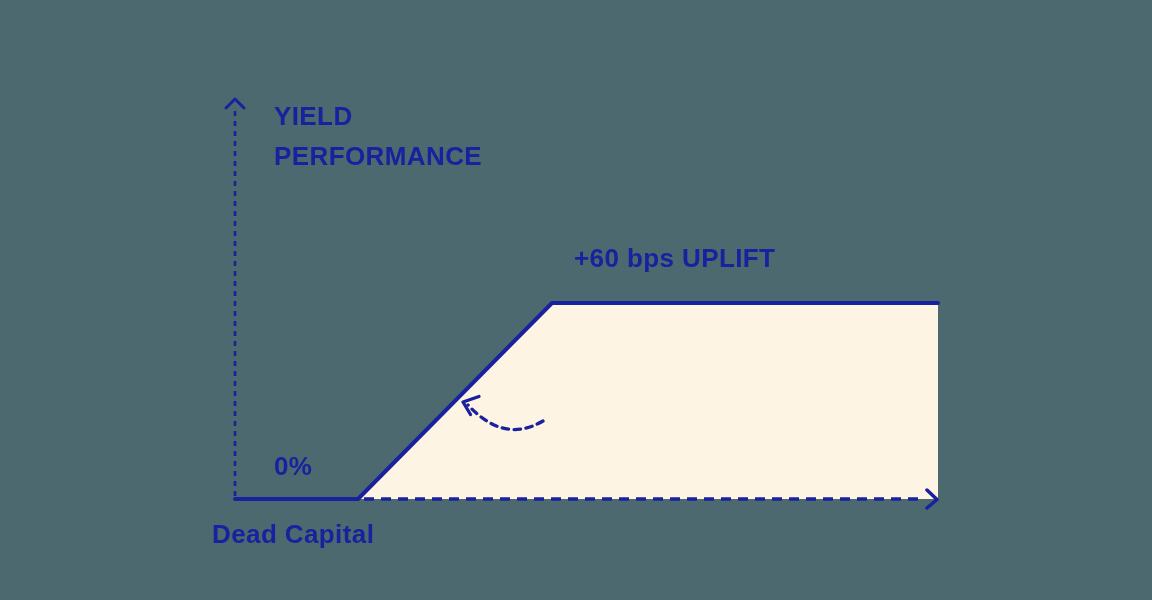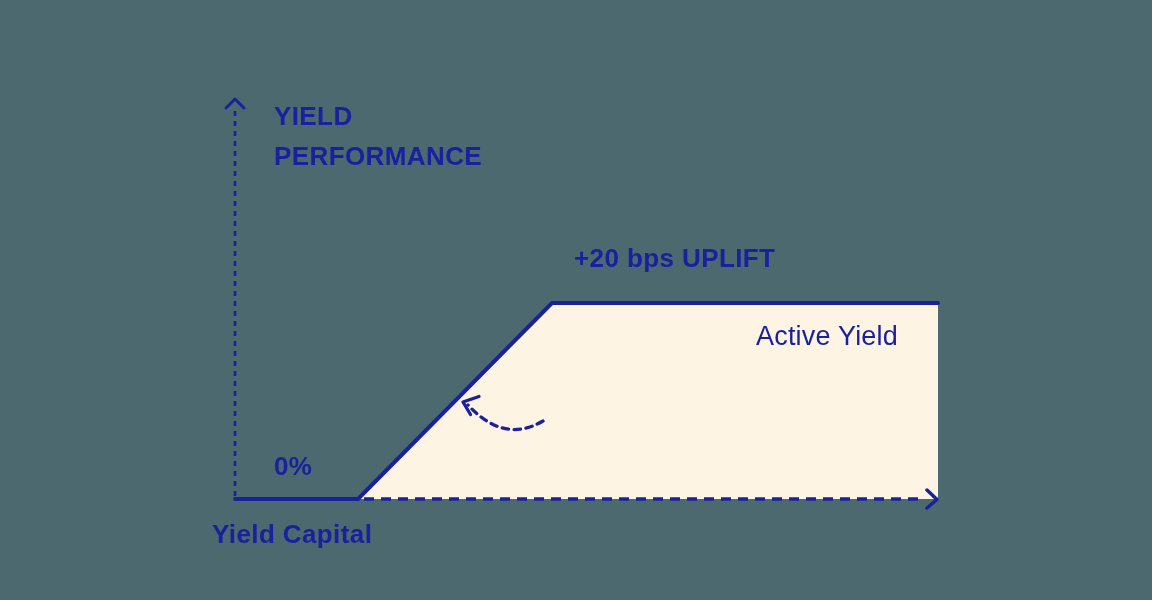--- a/index.html
+++ b/index.html
@@ -61,21 +61,20 @@
 
     <path d="M 223 499 L 346 499 L 540 303 L 926 303" fill="none" stroke="var(--navy)" stroke-width="4" stroke-linecap="round" stroke-linejoin="round"></path>
 
     <path d="M 531 421 Q 492 444 456 405" fill="none" stroke="var(--navy)" stroke-width="3.3" stroke-dasharray="6.5 5.5" stroke-linecap="round"></path>
     <path d="M 467 396.5 L 451 402 L 458.5 414.5" fill="none" stroke="var(--navy)" stroke-width="3.3" stroke-linecap="round" stroke-linejoin="round"></path>
   </svg>
 
   <div class="lbl bold y-axis-label">YIELD
 PERFORMANCE</div>
 
-  <div class="lbl bold uplift-label">+20 bps UPLIFT</div>
+  <div class="lbl bold uplift-label">+60 bps UPLIFT</div>
 
-  <div class="lbl reg active-label">Active Yield</div>
 
 
   <div class="lbl bold zero-label">0%</div>
 
-  <div class="lbl bold dead-label">Yield Capital</div>
+  <div class="lbl bold dead-label">Dead Capital</div>
 </div>
 
 </body></html>

